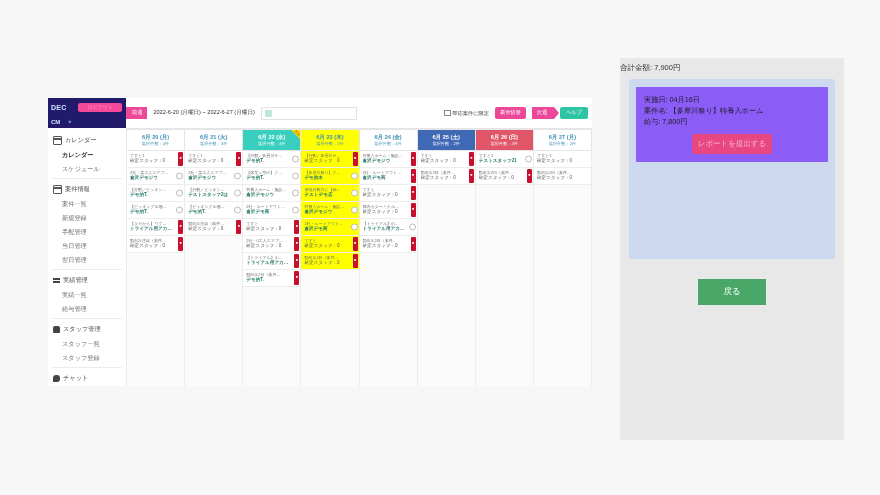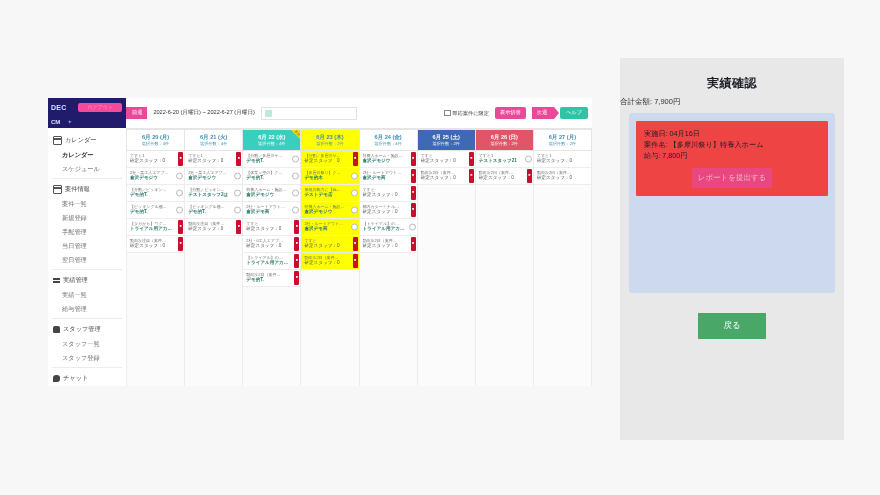--- a/index.html
+++ b/index.html
@@ -172,21 +172,21 @@
   }
   .rp-navlink{font-size:8px;color:#7aa2d6;cursor:pointer;}
   #rp-month{font-size:13px;font-weight:bold;color:#1c1c28;}
   #rp-total{font-size:7.5px;color:#333;padding-top:5px;}
 
   #rp-bluebox{
     margin:6px 9px 0 9px;background:#ccd9ef;border-radius:3px;
     height:180px;box-sizing:border-box;padding:8px 7px;
   }
   #rp-card{
-    background:#ef4444;border-radius:1px;padding:7px 8px 8px 8px;box-sizing:border-box;
+    background:#8b5cf6;border-radius:1px;padding:7px 8px 8px 8px;box-sizing:border-box;
   }
   .rp-line{font-size:7.2px;color:#1c1c28;line-height:1.55;white-space:nowrap;}
   #rp-report-btn{
     display:block;margin:7px auto 0 auto;background:#e8487f;color:#f7b7d0;
     font-size:7.5px;text-align:center;padding:5px 0;width:80px;border-radius:2px;
     cursor:pointer;
   }
   #rp-back-btn{
     display:block;margin:20px auto 0 auto;background:#49a868;color:#ffffff;
     font-size:8.5px;text-align:center;padding:7px 0;width:68px;cursor:pointer;
@@ -563,21 +563,20 @@
               <div class="evt-l1">動向次2日（案件…</div>
               <div class="evt-l2 plain">確定スタッフ：0</div>
             </div>
           </div>
         </div>
       </div>
   </div>
 </div>
 
 <div id="right-panel">
-  <div id="rp-title">実績確認</div>
 
 
   <div id="rp-total">合計金額: 7,900円</div>
 
   <div id="rp-bluebox">
     <div id="rp-card">
       <div class="rp-line">実施日: 04月16日</div>
       <div class="rp-line">案件名: 【多摩川祭り】特養入ホーム</div>
       <div class="rp-line">給与: 7,800円</div>
       <div id="rp-report-btn">レポートを提出する</div>

